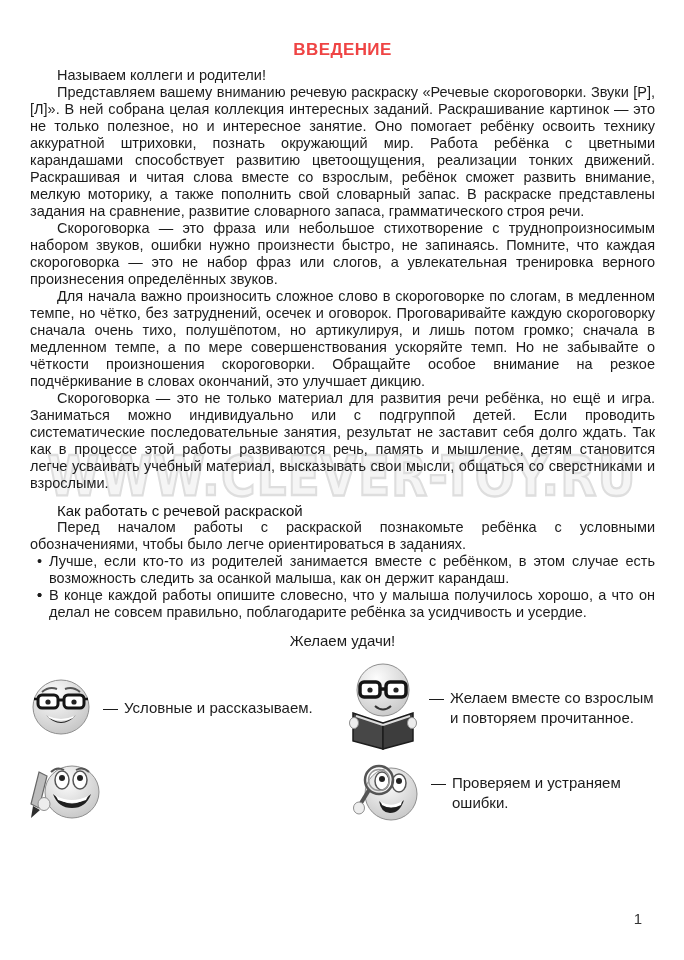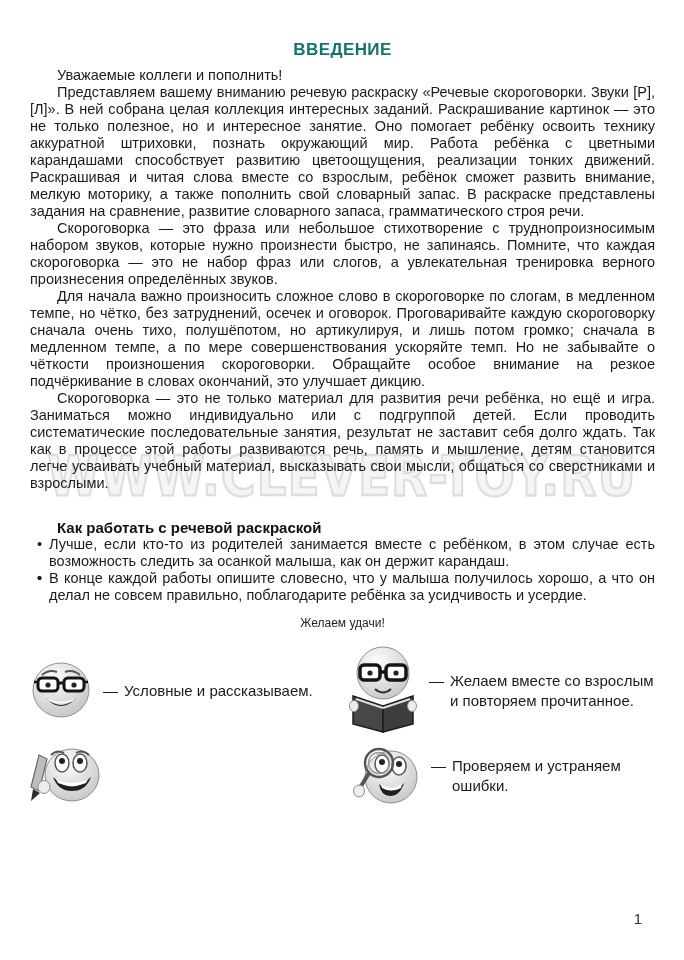--- a/index.html
+++ b/index.html
@@ -28,46 +28,46 @@
   }
   .content {
     position:relative; z-index:1;
     padding:40px 29px 0 30px;
   }
   .title {
     font-size:17px; font-weight:bold;
     text-align:center;
     margin:0 0 7px 0;
     letter-spacing:.4px;
-    color:#0f766e;
+    color:#ef4444;
   }
   .para {
     font-size:14.5px; line-height:17px;
     text-align:justify;
     text-indent:27px;
     margin:0;
   }
   .salutation { text-align:left; }
   .subheading {
-    font-size:15px; font-weight:bold;
-    margin:27px 0 0 27px;
+    font-size:15px; font-weight:normal;
+    margin:10px 0 0 27px;
     color:#111;
   }
   .bullets { margin:0; }
   .bullet {
     position:relative;
     padding-left:19px;
     font-size:14.5px; line-height:17px;
     text-align:justify;
   }
   .bullet .marker {
     position:absolute; left:7px; top:0;
   }
   .wish {
-    font-size:12px; line-height:17px;
+    font-size:15px; line-height:17px;
     text-align:center;
     margin:11px 0 0 0;
   }
   .legend-heading {
     font-size:15px; font-weight:bold;
     text-align:center;
     margin:31px 0 0 0;
     color:#111;
   }
   .legend-grid {
@@ -97,27 +97,28 @@
 <body>
 
 <div class="page">
 
   <div class="watermark">WWW.CLEVER-TOY.RU</div>
 
   <div class="content">
 
     <h1 class="title">ВВЕДЕНИЕ</h1>
 
-    <p class="para salutation">Уважаемые коллеги и пополнить!</p>
+    <p class="para salutation">Называем коллеги и родители!</p>
     <p class="para">Представляем вашему вниманию речевую раскраску «Речевые скороговорки. Звуки [Р], [Л]». В ней собрана целая коллекция интересных заданий. Раскрашивание картинок — это не только полезное, но и интересное занятие. Оно помогает ребёнку освоить технику аккуратной штриховки, познать окружающий мир. Работа ребёнка с цветными карандашами способствует развитию цветоощущения, реализации тонких движений. Раскрашивая и читая слова вместе со взрослым, ребёнок сможет развить внимание, мелкую моторику, а также пополнить свой словарный запас. В раскраске представлены задания на сравнение, развитие словарного запаса, грамматического строя речи.</p>
-    <p class="para">Скороговорка — это фраза или небольшое стихотворение с труднопроизносимым набором звуков, которые нужно произнести быстро, не запинаясь. Помните, что каждая скороговорка — это не набор фраз или слогов, а увлекательная тренировка верного произнесения определённых звуков.</p>
+    <p class="para">Скороговорка — это фраза или небольшое стихотворение с труднопроизносимым набором звуков, ошибки нужно произнести быстро, не запинаясь. Помните, что каждая скороговорка — это не набор фраз или слогов, а увлекательная тренировка верного произнесения определённых звуков.</p>
     <p class="para">Для начала важно произносить сложное слово в скороговорке по слогам, в медленном темпе, но чётко, без затруднений, осечек и оговорок. Проговаривайте каждую скороговорку сначала очень тихо, полушёпотом, но артикулируя, и лишь потом громко; сначала в медленном темпе, а по мере совершенствования ускоряйте темп. Но не забывайте о чёткости произношения скороговорки. Обращайте особое внимание на резкое подчёркивание в словах окончаний, это улучшает дикцию.</p>
     <p class="para">Скороговорка — это не только материал для развития речи ребёнка, но ещё и игра. Заниматься можно индивидуально или с подгруппой детей. Если проводить систематические последовательные занятия, результат не заставит себя долго ждать. Так как в процессе этой работы развиваются речь, память и мышление, детям становится легче усваивать учебный материал, высказывать свои мысли, общаться со сверстниками и взрослыми.</p>
 
     <h2 class="subheading">Как работать с речевой раскраской</h2>
+    <p class="para">Перед началом работы с раскраской познакомьте ребёнка с условными обозначениями, чтобы было легче ориентироваться в заданиях.</p>
 
     <div class="bullets">
       <div class="bullet">
         <span class="marker">•</span><span>Лучше, если кто-то из родителей занимается вместе с ребёнком, в этом случае есть возможность следить за осанкой малыша, как он держит карандаш.</span>
       </div>
       <div class="bullet">
         <span class="marker">•</span>
       </div>
       <div class="bullet">
         <span class="marker">•</span><span>В конце каждой работы опишите словесно, что у малыша получилось хорошо, а что он делал не совсем правильно, поблагодарите ребёнка за усидчивость и усердие.</span>

